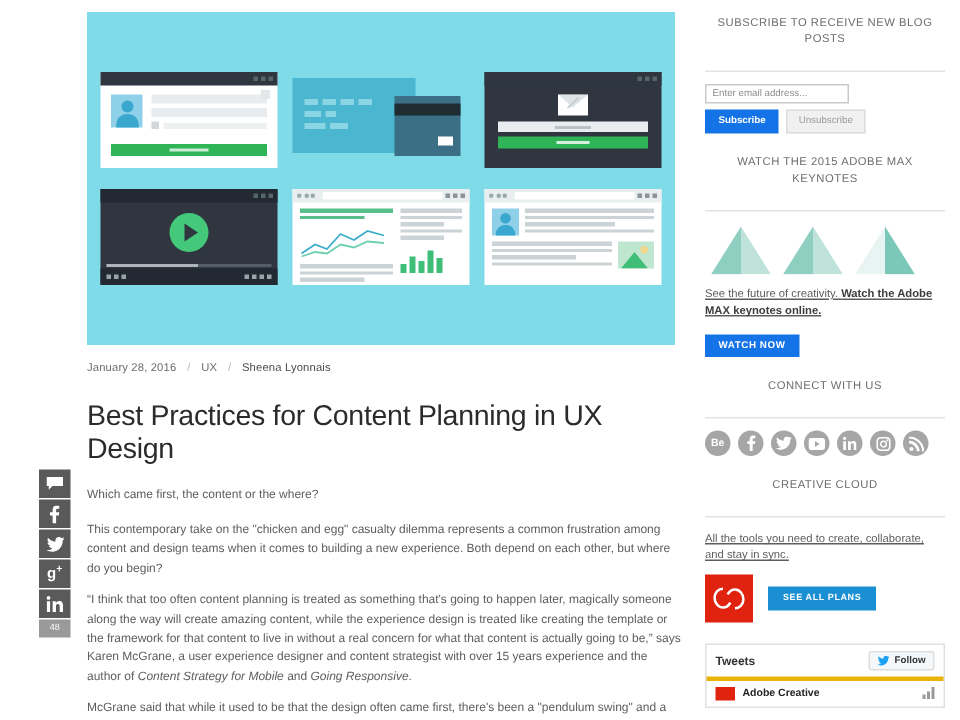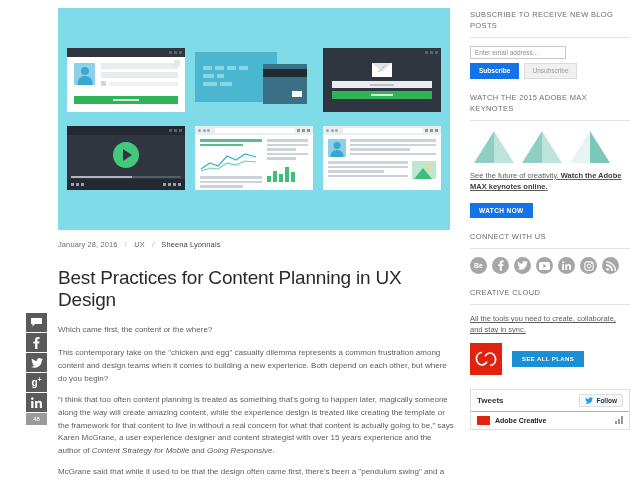--- a/index.html
+++ b/index.html
@@ -142,21 +142,21 @@
   p.body { font-size:8px; line-height:1.58; color:#5d5d5d; margin-bottom:9px; }
   p.lede { margin-bottom:11px; }
   .quote { font-size:8px; line-height:1.58; color:#5d5d5d; margin-bottom:9px; }
   .quote em { font-style:italic; }
 
   
   .sidebar { position:absolute; left:470px; top:10px; width:160px; }
   .sb-block { margin-bottom:14px; }
   .sb-title {
     font-size:7.5px; letter-spacing:.35px; color:#6d6d6d; text-transform:uppercase;
-    line-height:1.45; padding-bottom:5px; border-bottom:1px solid #e3e3e3; margin-bottom:8px;
+    line-height:1.45; padding-bottom:15px; border-bottom:1px solid #e3e3e3; margin-bottom:8px;text-align:center;
   }
   .sb-text { font-size:7.5px; line-height:1.5; color:#5d5d5d; margin-bottom:7px;text-decoration:underline; }
   .sb-text b { color:#3d3d3d; }
 
   .email-input {
     width:96px; height:13px; border:1px solid #c9c9c9; background:#fff;
     font-size:6.5px; color:#8d8d8d; padding:0 4px; display:flex; align-items:center;
     margin-bottom:4px;
   }
   .btn-row { display:flex; gap:5px; }
@@ -186,21 +186,21 @@
   }
   .soc svg { display:block; }
 
   .cc-row { display:flex; align-items:center; gap:10px; }
   .cc-logo {
     width:32px; height:32px; background:#e0230f; position:relative;
     display:flex; align-items:center; justify-content:center;
   }
 
   .tw-widget { border:1px solid #e0e0e0; background:#fff; }
-  .tw-head { display:flex; align-items:center; padding:4px 6px; border-bottom:1px solid #eab308; }
+  .tw-head { display:flex; align-items:center; padding:4px 6px; border-bottom:3px solid #eab308; }
   .tw-head .lbl { font-size:8px; font-weight:bold; color:#333; }
   .tw-follow {
     margin-left:auto; display:flex; align-items:center; gap:3px;
     background:#f5f8fa; border:1px solid #ddd; border-radius:2px;
     padding:2px 5px; font-size:6.5px; color:#333; font-weight:bold;
   }
   .tw-row { display:flex; align-items:center; gap:5px; padding:4px 6px; }
   .tw-av { width:13px; height:9px; background:#e0230f; flex:none; }
   .tw-name { font-size:7px; font-weight:bold; color:#222; }
   .tw-bars { margin-left:auto; display:flex; align-items:flex-end; gap:1px; height:8px; }

